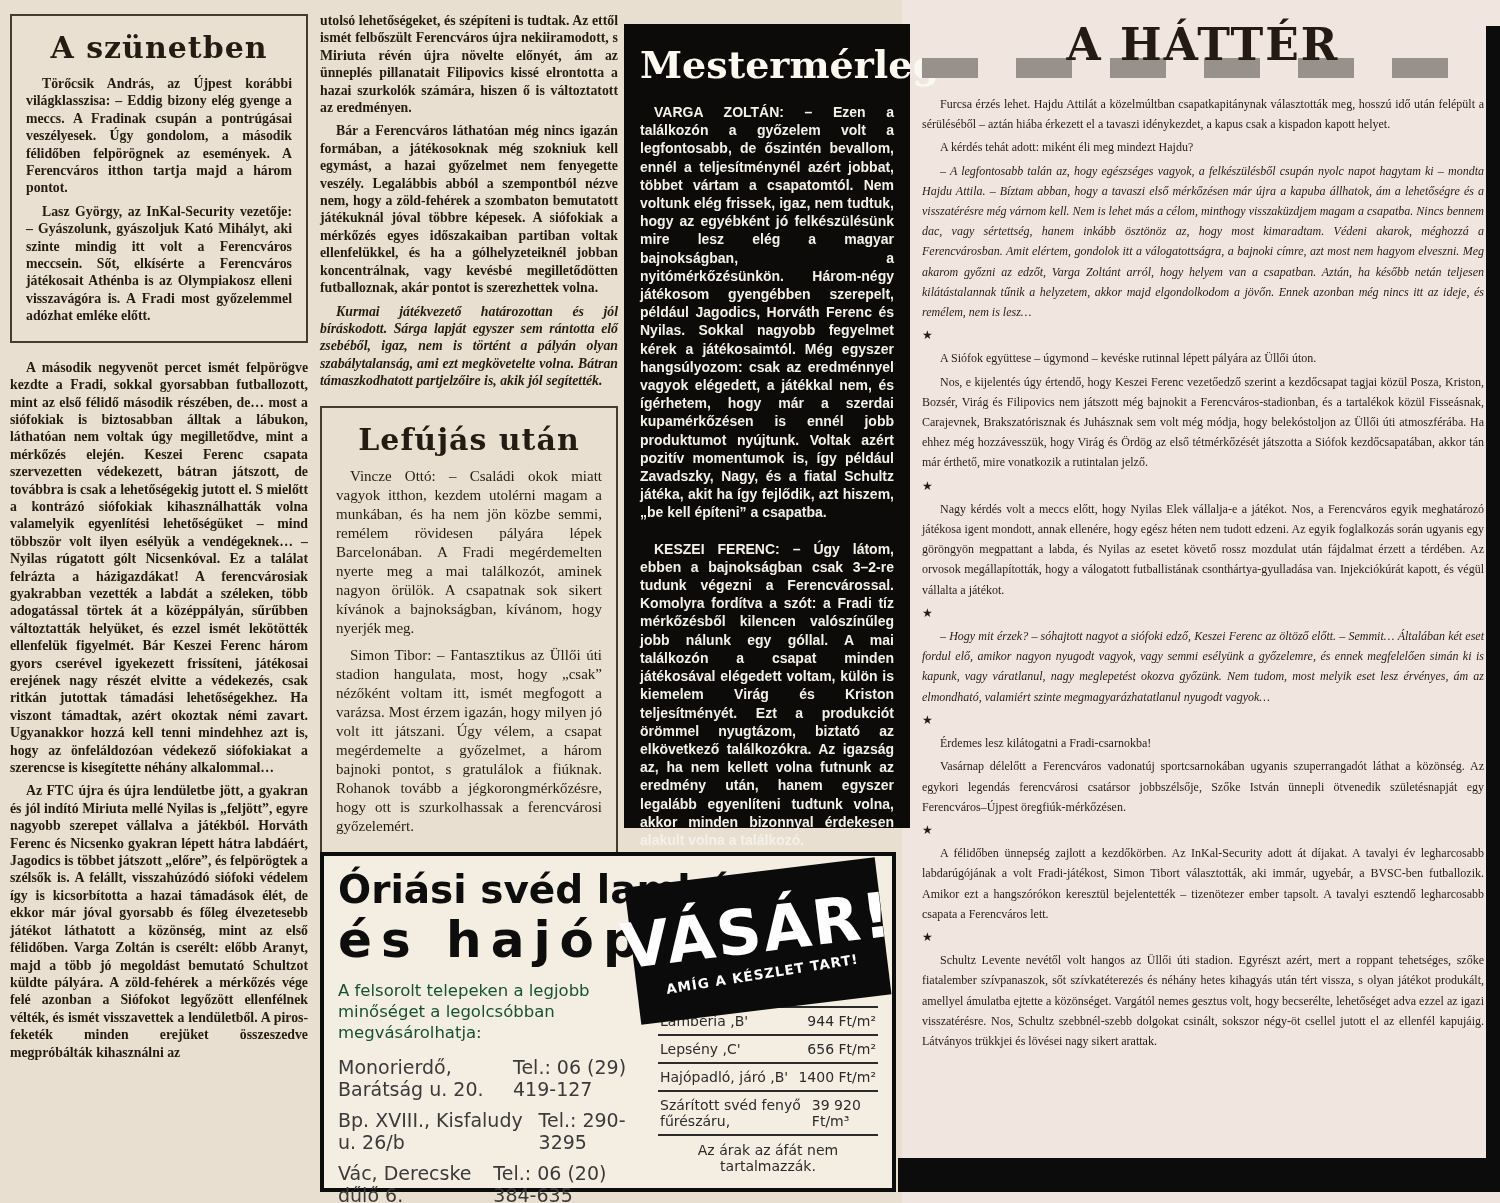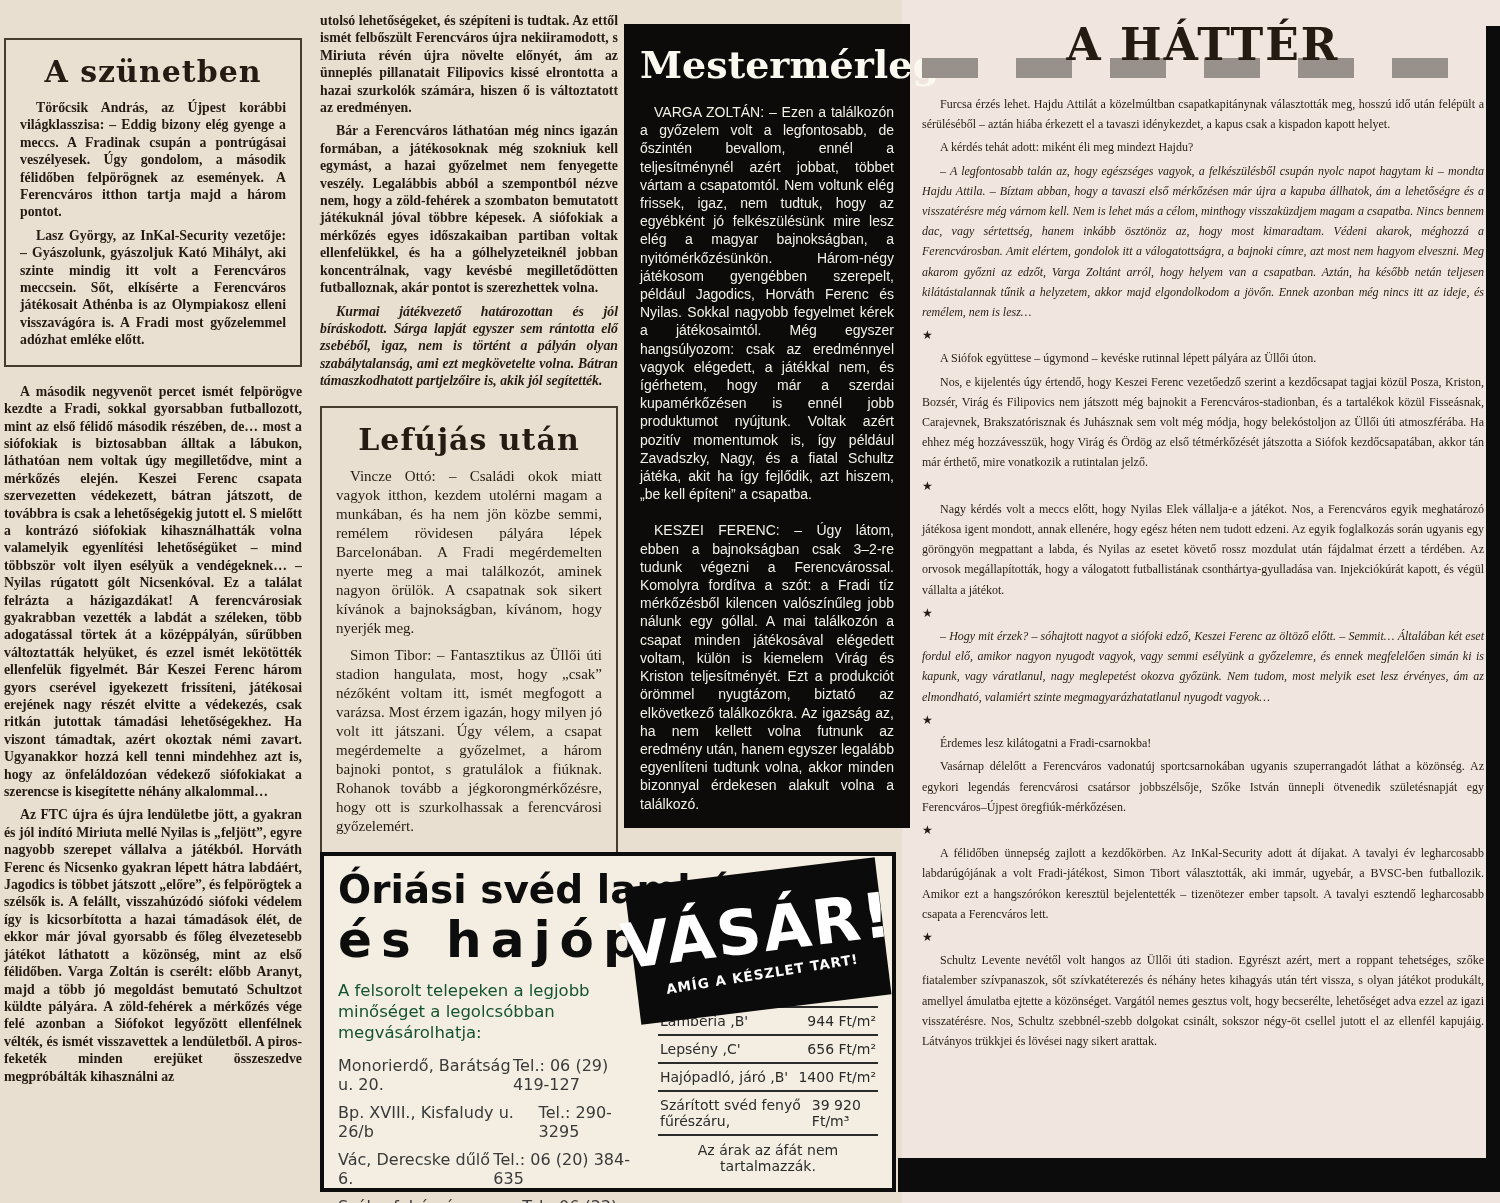--- a/index.html
+++ b/index.html
@@ -1,21 +1,21 @@
 <!DOCTYPE html>
 <html lang="hu"><head>
 <meta charset="utf-8">
 <style>
   html,body{margin:0;padding:0;background:#cfc6b8;}
   .page{position:relative;width:1500px;height:1203px;background:#e9dfd0;overflow:hidden;
         font-family:"Liberation Serif",serif;color:#241c12;}
   .right-zone{position:absolute;left:902px;top:0;width:598px;height:1203px;background:#f1e6df;}
 
   
-  .col1{position:absolute;left:4px;top:14px;width:298px;margin-top:24px;}
+  .col1{position:absolute;left:10px;top:14px;width:298px;}
   .box{border:2px solid #463c2e;padding:12px 14px 10px;background:rgba(255,255,255,0.06);}
   .box h2{margin:2px 0 10px;text-align:center;font-family:"DejaVu Serif",serif;
           font-weight:bold;font-size:30px;letter-spacing:1px;}
   .b{font-weight:bold;}
   .col1 p,.col2 p{margin:0 0 6px;font-size:13.8px;line-height:17.4px;text-align:justify;}
   .ind{text-indent:16px;}
   .col1 .body{margin-top:16px;}
 
   
   .col2{position:absolute;left:320px;top:12px;width:298px;}
@@ -23,36 +23,36 @@
   .box-lefujas{margin-top:16px;border:2px solid #463c2e;padding:12px 14px 10px;}
   .box-lefujas h2{margin:2px 0 10px;text-align:center;font-family:"DejaVu Serif",serif;
                   font-weight:bold;font-size:30px;letter-spacing:1px;}
   .box-lefujas p{font-weight:normal;font-size:15px;line-height:19px;margin:0 0 8px;text-align:justify;text-indent:14px;}
 
   
   .mester{position:absolute;left:624px;top:24px;width:286px;height:804px;background:#0d0b09;
           padding:12px 16px;box-sizing:border-box;color:#f4f1e8;}
   .mester h2{margin:6px 0 16px;text-align:center;font-family:"DejaVu Serif",serif;
              font-weight:bold;font-size:38px;color:#fbf8ef;}
-  .mester p{font-family:"Liberation Sans",sans-serif;font-weight:normal;font-size:14px;
+  .mester p{font-family:"Liberation Sans",sans-serif;font-weight:bold;font-size:14px;
             line-height:18.2px;text-align:justify;margin:0 0 18px;text-indent:14px;}
 
   
   .ad{position:absolute;left:320px;top:852px;width:576px;height:340px;box-sizing:border-box;
       border:4px solid #0d0d0d;background:#f3eee1;padding:12px 14px;font-family:"DejaVu Sans",sans-serif;}
   .ad-h1{font-weight:bold;font-size:39px;letter-spacing:0;color:#0d0d0d;line-height:44px;}
   .ad-h2{font-weight:bold;font-size:50px;letter-spacing:9px;color:#0d0d0d;line-height:56px;}
   .burst{position:absolute;right:8px;top:16px;width:252px;height:138px;background:#0b0b0b;
          transform:rotate(-7deg);display:flex;flex-direction:column;align-items:center;justify-content:center;}
   .burst-main{color:#fff;font-weight:bold;font-size:62px;letter-spacing:2px;line-height:62px;}
   .burst-sub{color:#fff;font-weight:bold;font-size:13.5px;letter-spacing:1px;margin-top:4px;transform:rotate(-2deg);}
   .ad-body{display:flex;gap:14px;margin-top:12px;}
   .ad-left{flex:0 0 306px;}
   .ad-intro{font-size:16.5px;color:#14532d;line-height:21px;margin-bottom:8px;}
-  .loc-row{display:flex;justify-content:space-between;font-size:16px;color:#3a3a3a;padding:4.5px 0;}
+  .loc-row{display:flex;justify-content:space-between;font-size:19px;color:#3a3a3a;padding:4.5px 0;}
   .price-table{flex:1;margin-top:26px;font-size:14px;color:#2b2b2b;}
   .price-row{display:flex;justify-content:space-between;padding:5px 2px;border-bottom:2px solid #2b2b2b;}
   .price-row:first-child{border-top:2px solid #2b2b2b;}
   .vat{padding:6px 2px 2px;text-align:center;}
 
   
   .hatter{position:absolute;left:922px;top:16px;width:562px;}
   .hatter-header{position:relative;height:74px;margin-bottom:4px;}
   .hatter-dashes{position:absolute;left:0;right:0;top:42px;height:20px;
                  background:repeating-linear-gradient(90deg,#98908a 0 56px,rgba(0,0,0,0) 56px 94px);}

